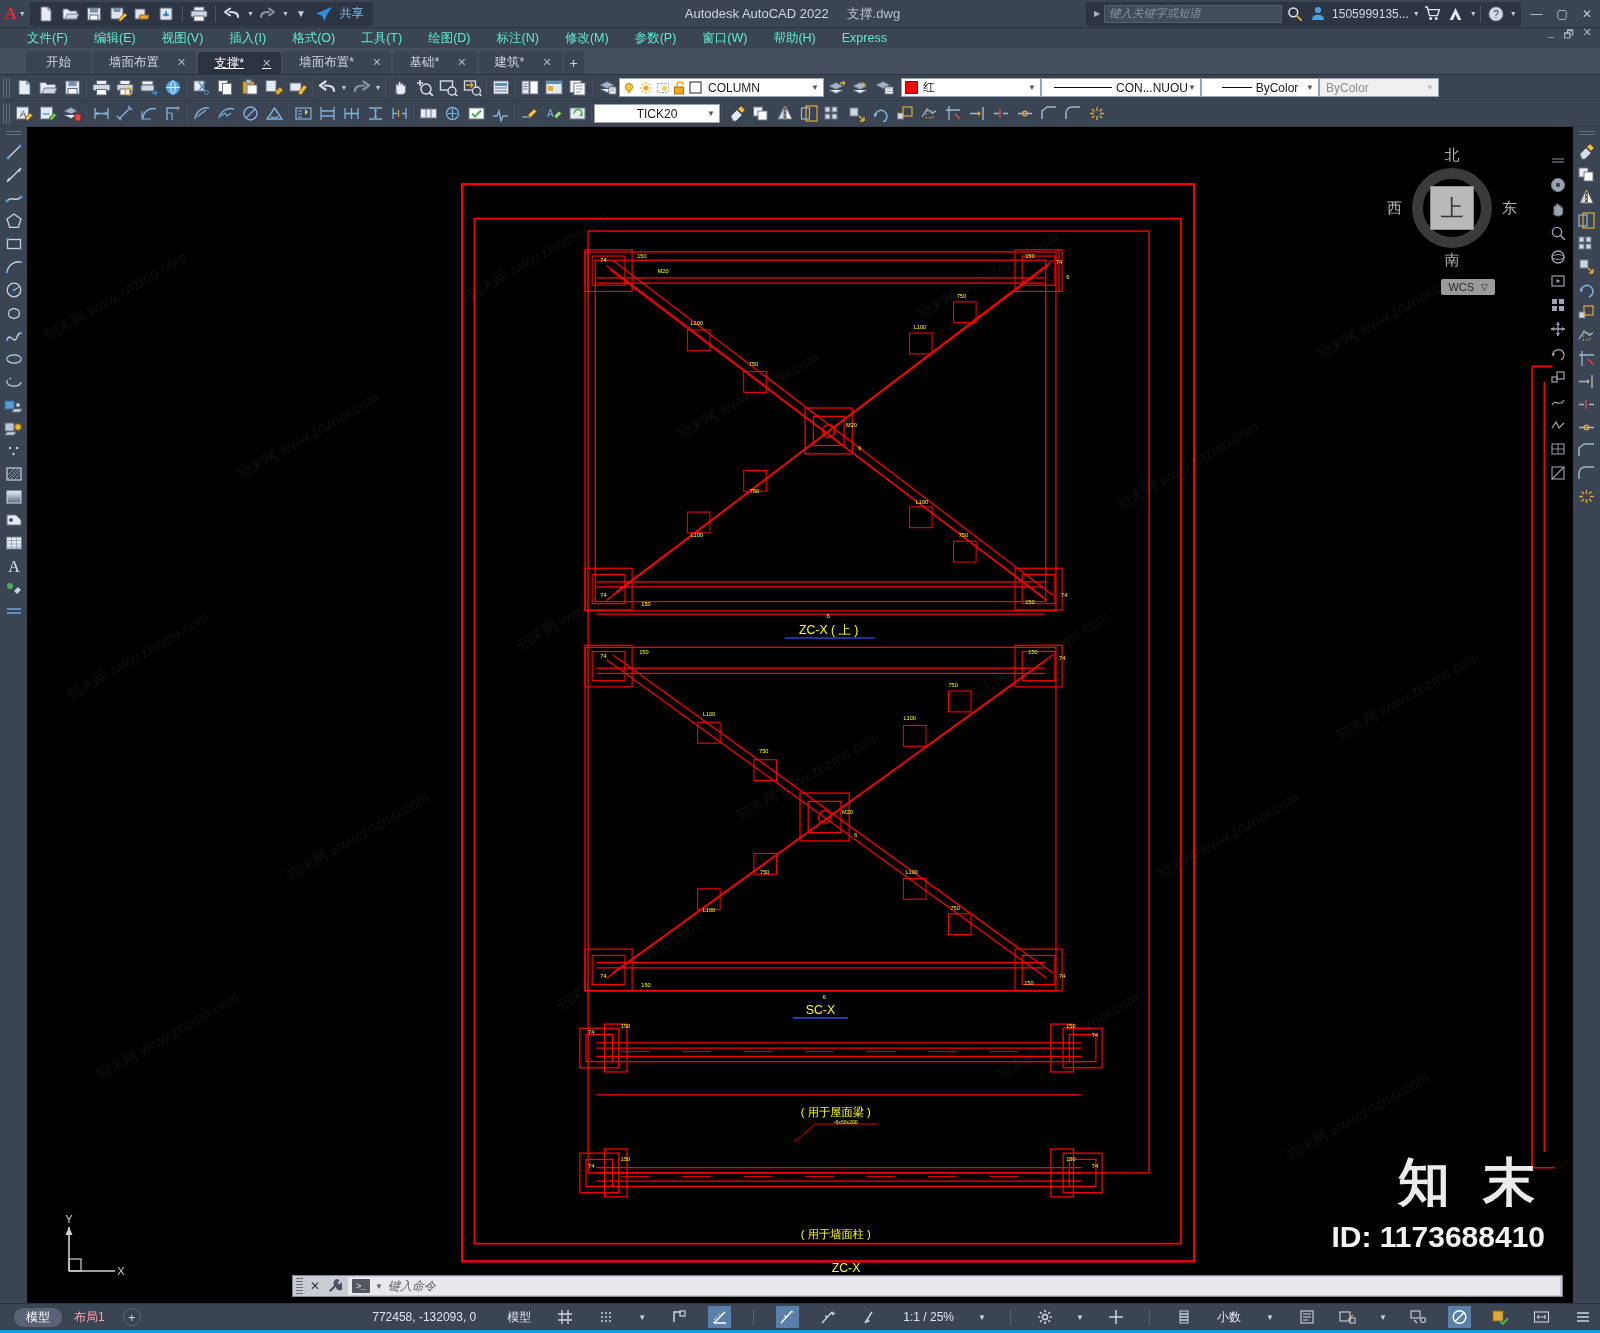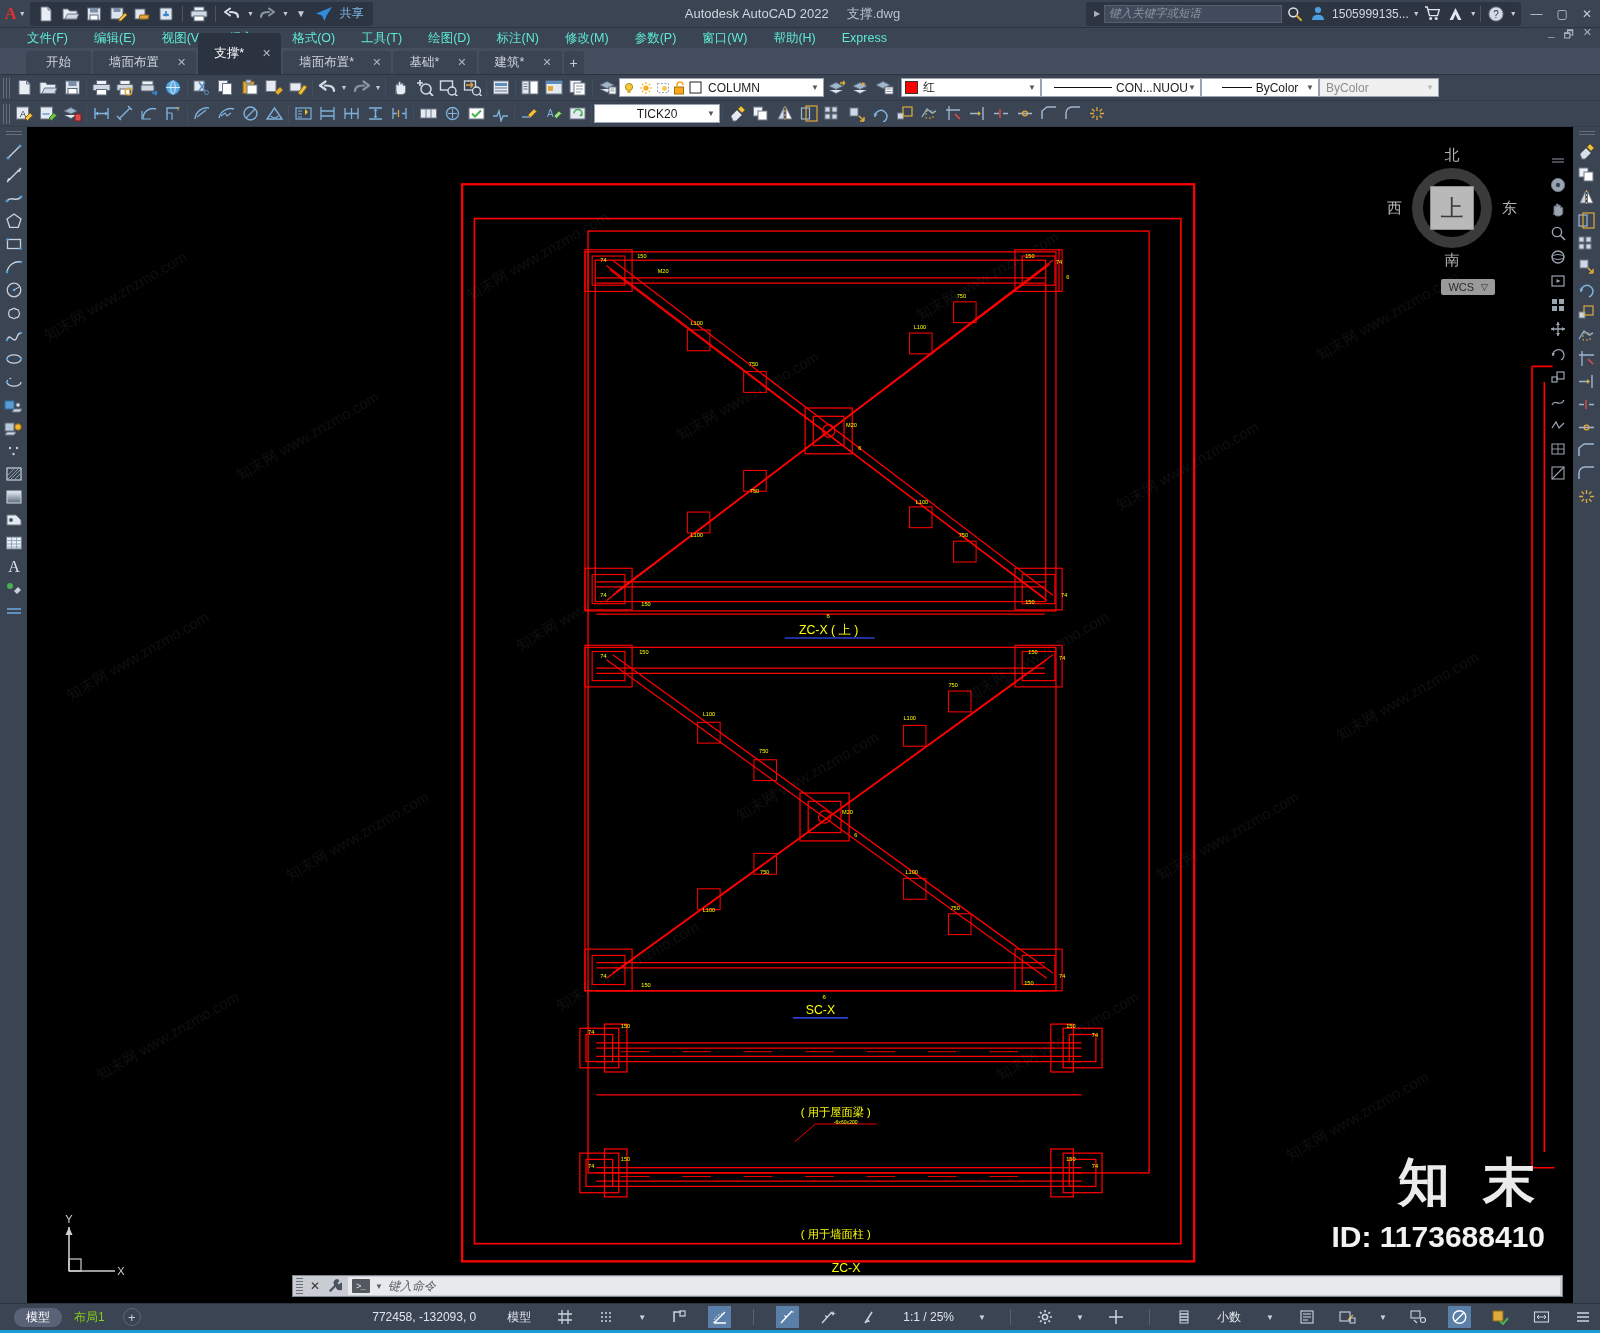--- a/index.html
+++ b/index.html
@@ -43,21 +43,21 @@
              padding-left:14px; gap:0px; flex:none;}
   .menuitem { padding:0 13px; font-size:12.5px; color:#5eead4; line-height:20px; cursor:default;}
 
   
   .doctabs { height:27px; background:#454e5e; display:flex; align-items:flex-end;
              padding-left:26px; flex:none; border-bottom:1px solid #2b3340;}
   .dtab { height:23px; display:flex; align-items:center; background:#3b4453;
           padding:0 10px 0 16px; margin-right:2px; font-size:12.5px; color:#cfd5df;
           border-top-left-radius:3px; border-top-right-radius:3px; position:relative;
           min-width:78px; justify-content:space-between; gap:18px;}
-  .dtab.active { background:#2b3340; color:#ffffff; height:41px;}
+  .dtab.active { background:#2b3340; color:#ffffff; height:22px;text-decoration:underline;}
   .dtab .x { font-size:11px; color:#aeb6c2; }
   .dtab.start { min-width:auto; padding:0 20px; gap:0;}
   .dplus { width:20px; height:23px; display:flex; align-items:center; justify-content:center;
            background:#3b4453; font-size:14px; color:#c8cedb; border-top-left-radius:3px;
            border-top-right-radius:3px;}
 
   
   .tbrow { height:26px; background:#3b4453; display:flex; align-items:center; flex:none;
            border-bottom:1px solid #333b48; }
   .grip { width:7px; height:20px; margin:0 2px 0 3px;
@@ -129,21 +129,21 @@
             align-items:center; gap:5px; padding-left:4px; color:#5c5f66; font-style:italic;
             font-size:12px;}
   .cmd-prompt { width:18px; height:14px; background:#54585f; color:#e8e9ec; font-size:9px;
                 display:flex; align-items:center; justify-content:center; border-radius:1px;}
 
   
   .statusbar { height:27px; background:#3b4453; display:flex; align-items:center; flex:none;
                border-top:1px solid #2b3340;}
   .sb-tabs { display:flex; align-items:center; padding-left:14px; gap:0px;}
   .sb-tab { height:19px; padding:0 12px; display:flex; align-items:center; font-size:12px;
-            color:#84cc16; border-radius:9px;}
+            color:#fca5a5; border-radius:9px;}
   .sb-tab.active { background:#596277; color:#fff;}
   .sb-plus { width:18px; height:18px; display:flex; align-items:center; justify-content:center;
              font-size:13px; color:#cdd3de; border:1px solid #5d6678; border-radius:50%;
              margin-left:6px;}
   .sb-right { margin-left:auto; display:flex; align-items:center; padding-right:6px; gap:18px;}
   .sb-coord { font-size:12px; color:#dfe4ec; padding:0 9px;}
   .sb-ico { width:23px; height:22px; display:flex; align-items:center; justify-content:center;
             color:#cdd4df;}
   .sb-ico.on { background:#5a7fa8; }
   .sb-txt { font-size:12px; color:#dfe4ec; padding:0 4px;}

